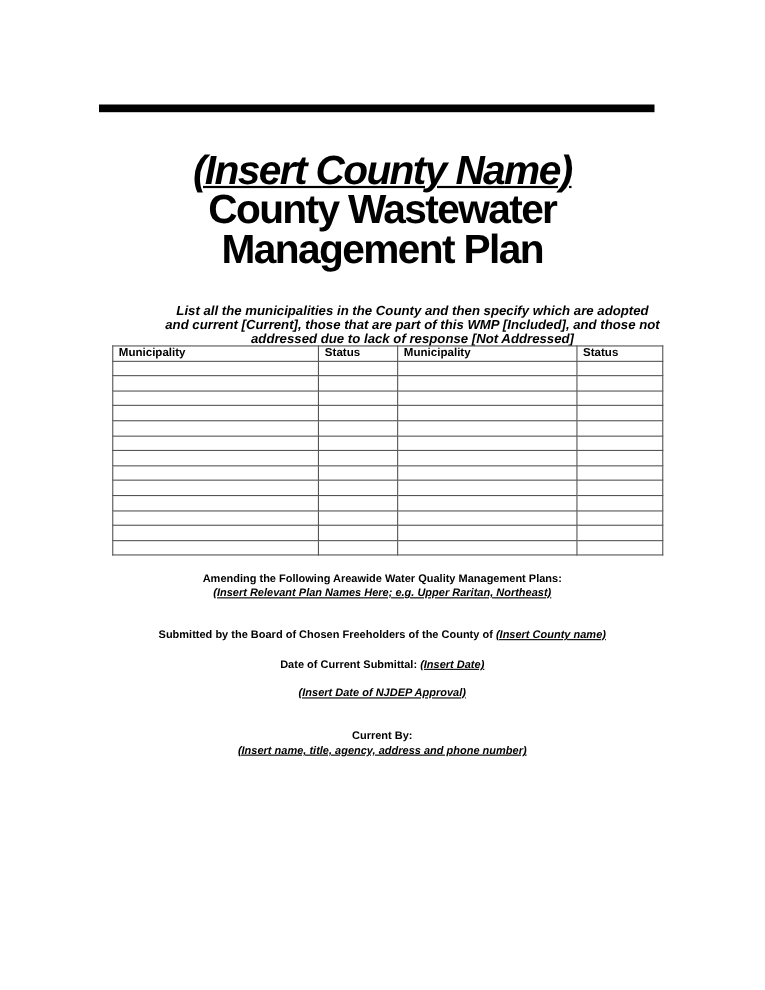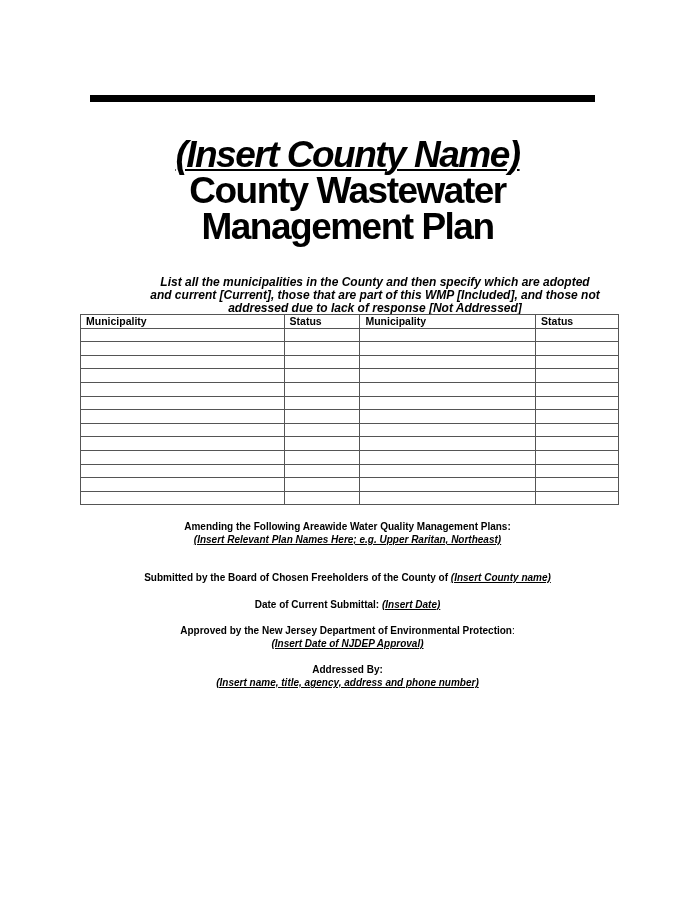--- a/index.html
+++ b/index.html
@@ -3,21 +3,21 @@
 <meta charset="utf-8">
 <style>
   html, body { margin:0; padding:0; background:#ffffff; }
   body { width:695px; height:900px; position:relative; overflow:hidden; font-family:"Liberation Sans", sans-serif; color:#000; }
   .rule { position:absolute; left:90px; top:95px; width:505px; height:7px; background:#000; }
   .title { position:absolute; left:0; width:695px; text-align:center; font-weight:bold; letter-spacing:-1.5px; }
   .t1 { top:134px; font-size:37px; font-style:italic; text-decoration:underline; text-decoration-thickness:2px; text-underline-offset:2px; }
   .t2 { top:171px; font-size:37px; line-height:40px; }
   .t3 { top:207px; font-size:37px; line-height:40px; }
   .instr { position:absolute; left:150px; top:276px; width:450px; text-align:center; font-size:12px; line-height:13px; font-style:italic; font-weight:bold; }
-  table.muni { position:absolute; left:80px; top:314px; width:539px; border-collapse:collapse; font-size:10.5px; }
+  table.muni { position:absolute; left:102px; top:314px; width:501px; border-collapse:collapse; font-size:10.5px; }
   table.muni th, table.muni td { border:1px solid #555; padding:0 5px; height:12.6px; text-align:left; }
   table.muni th { font-weight:bold; line-height:12px; }
   .block { position:absolute; left:0; width:695px; text-align:center; font-size:10px; font-weight:bold; line-height:13px; }
   .u { font-style:italic; text-decoration:underline; }
   .nb { font-weight:normal; }
 </style>
 </head>
 <body>
 
 <div class="rule"></div>
@@ -132,20 +132,19 @@
 
 <div class="block" style="top:571px;">
   <span>Submitted by the Board of Chosen Freeholders of the County of </span><span class="u">(Insert County name)</span>
 </div>
 
 <div class="block" style="top:598px;">
   <span>Date of Current Submittal: </span><span class="u">(Insert Date)</span>
 </div>
 
 <div class="block" style="top:624px;">
-  <div><span>Approved by the New Jersey Department of Environmental Protection</span><span class="nb">:</span></div>
   <div class="u">(Insert Date of NJDEP Approval)</div>
 </div>
 
 <div class="block" style="top:663px;">
-  <div>Addressed By:</div>
+  <div>Current By:</div>
   <div class="u">(Insert name, title, agency, address and phone number)</div>
 </div>
 
 </body></html>

